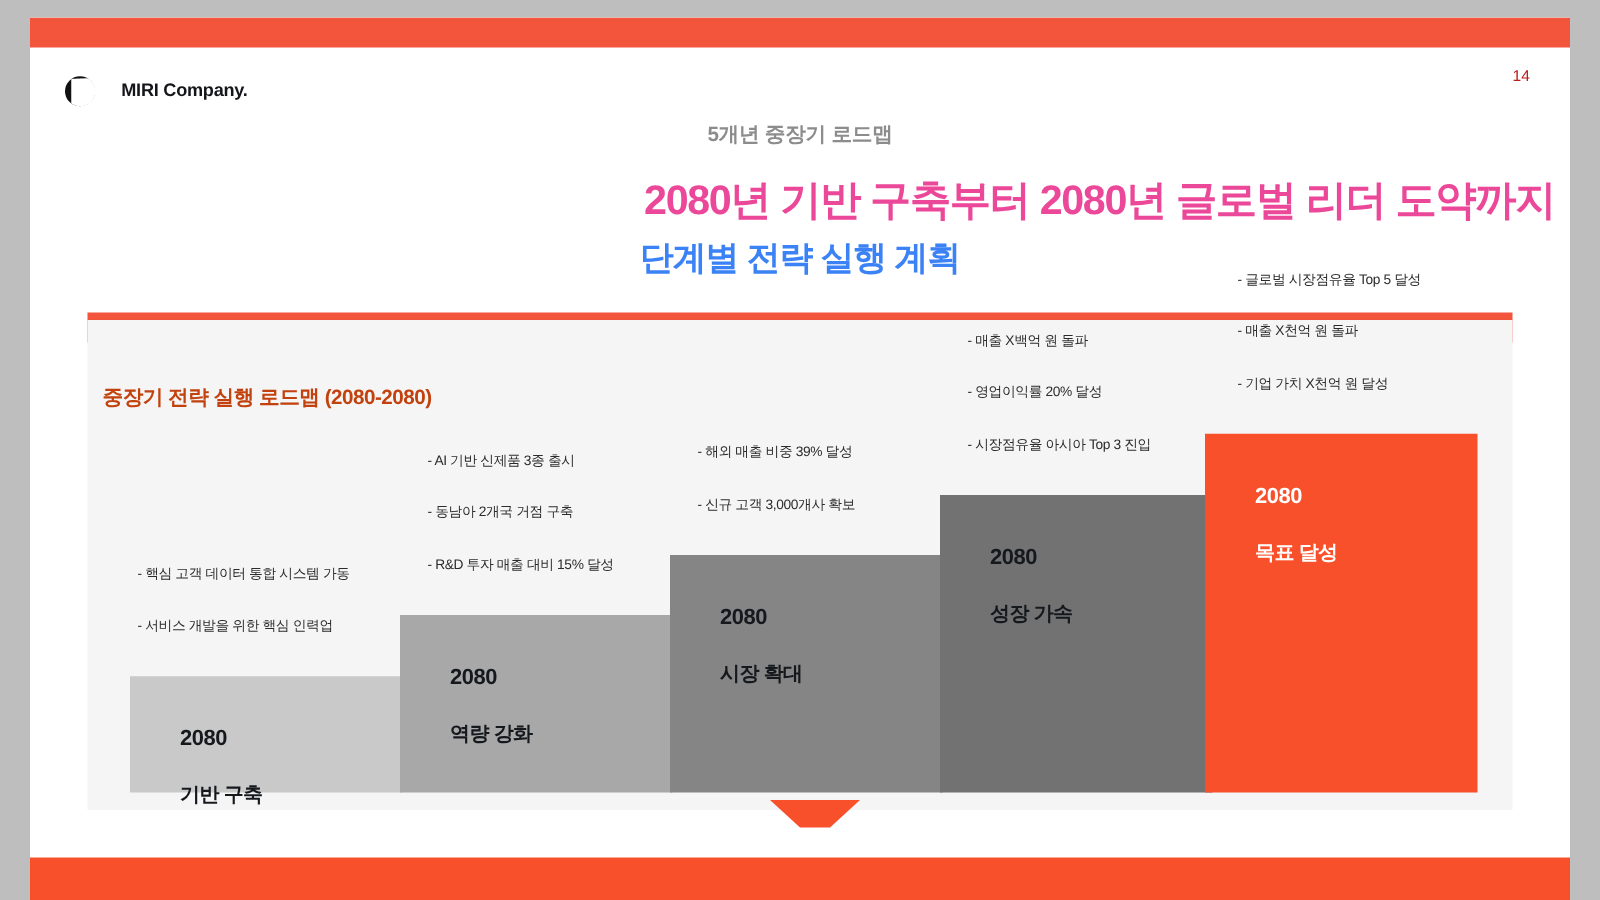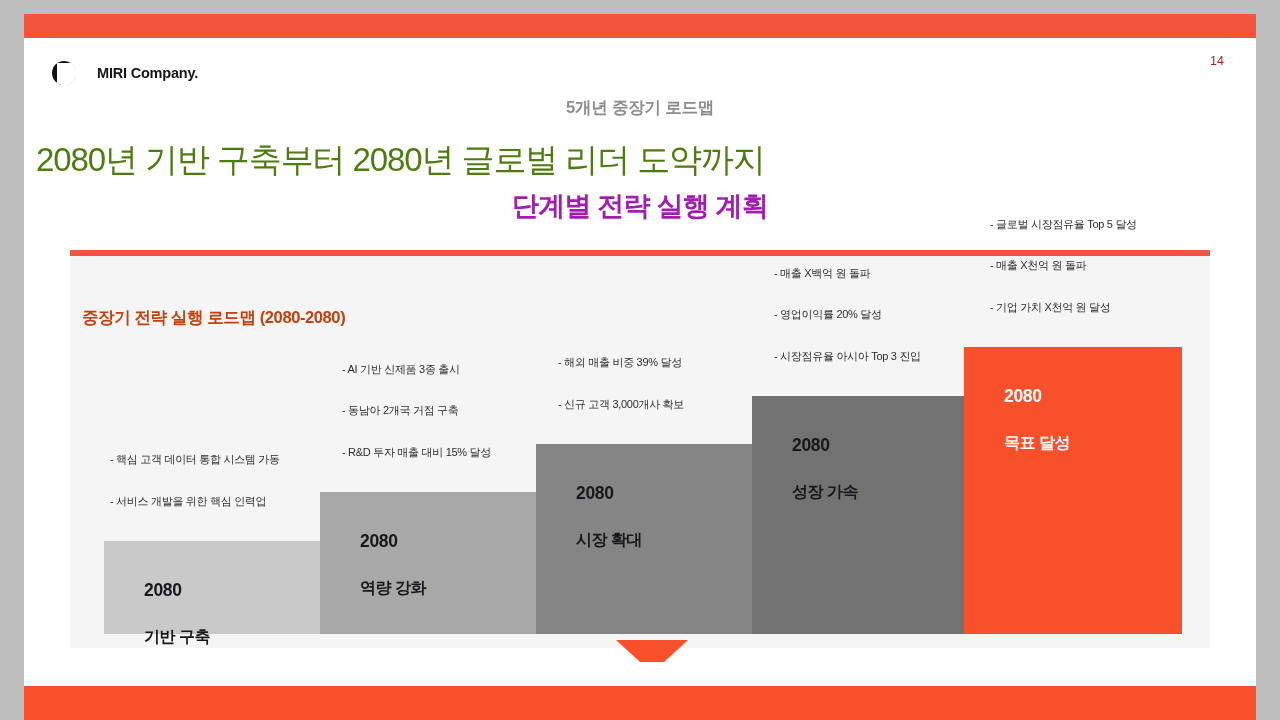--- a/index.html
+++ b/index.html
@@ -46,26 +46,26 @@
     font-size:12.5px; color:#b91c1c; font-weight:normal;
   }
   
   .kicker {
     position:absolute; left:0; top:71px; width:1232px;
     text-align:center; font-size:16.5px; font-weight:bold; color:#8C8C8C;
     letter-spacing:-0.2px;
   }
   .title-main {
     position:absolute; left:0; top:112px; width:1232px;
-    text-align:left; font-size:33px; font-weight:normal; color:#4d7c0f;
+    text-align:right; font-size:33px; font-weight:bold; color:#ec4899;
     letter-spacing:-1.1px; white-space:nowrap;
   }
   .title-sub {
     position:absolute; left:0; top:162px; width:1232px;
-    text-align:center; font-size:27px; font-weight:bold; color:#a21caf;
+    text-align:center; font-size:27px; font-weight:bold; color:#3b82f6;
     letter-spacing:-0.8px;
   }
   
   .panel-rule {
     position:absolute; left:46px; top:236px; width:1140px; height:2px;
     background:#F2543C;
   }
   
   .panel {
     position:absolute; left:46px; top:242px;

